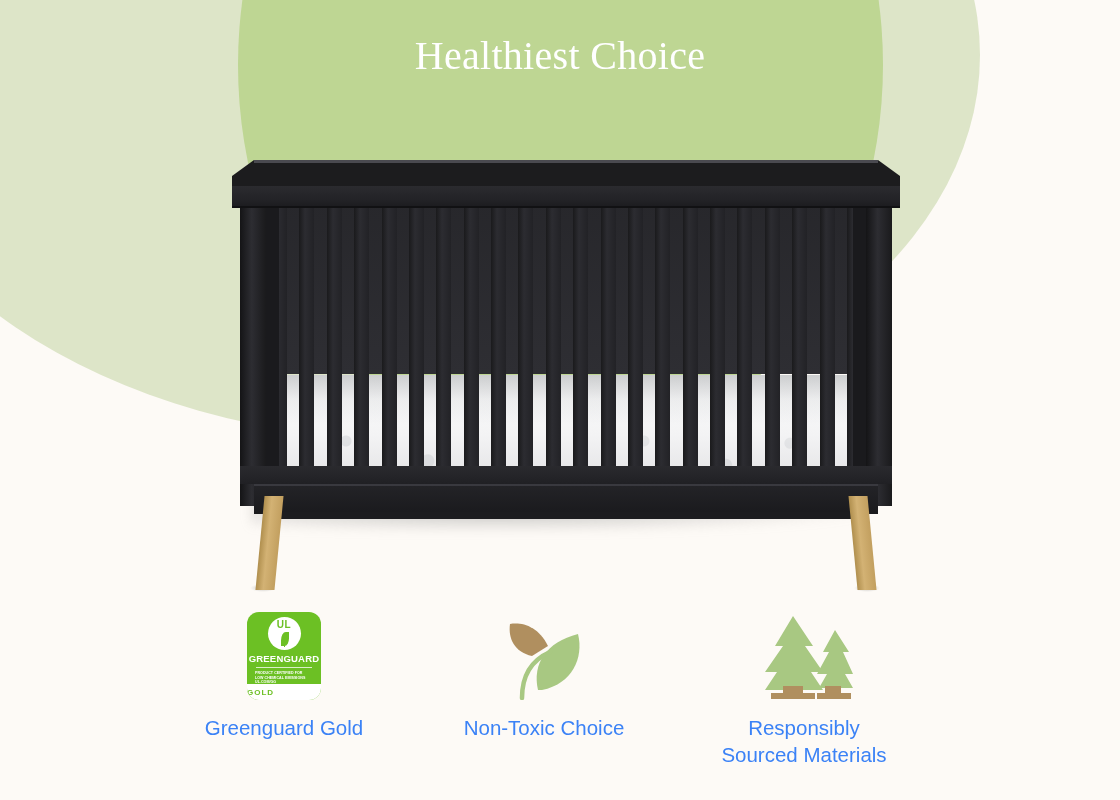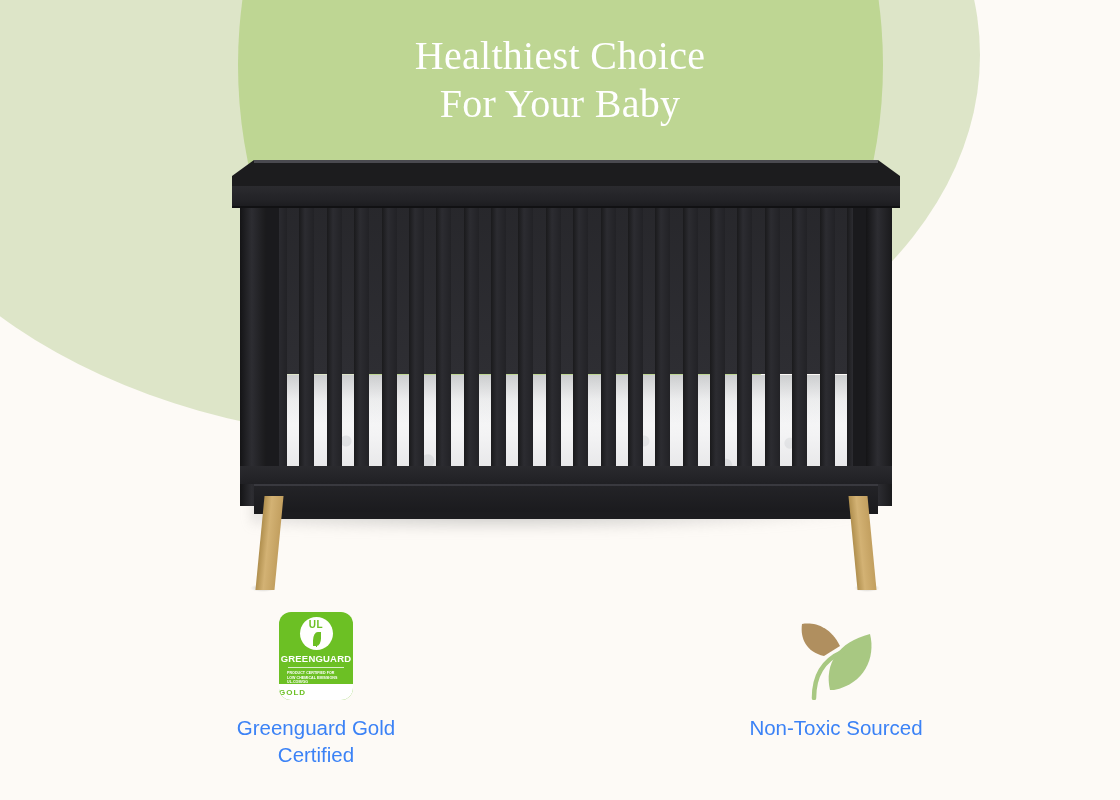--- a/index.html
+++ b/index.html
@@ -262,21 +262,21 @@
     width: 26px;
     height: 8px;
     background: radial-gradient(ellipse, rgba(130,130,130,.45), rgba(180,180,180,0) 70%);
   }
   .leg-shadow.left  { left: 18px; }
   .leg-shadow.right { right: 20px; }
 
   
   .badges {
     position: absolute;
-    left: 196px;
+    left: 164px;
     top: 608px;
     width: 760px;
     display: flex;
     justify-content: space-between;
     align-items: flex-start;
   }
   .badge {
     width: 240px;
     display: flex;
     flex-direction: column;
@@ -391,21 +391,20 @@
 </head>
 <body>
 
 <div id="stage">
 
   <div class="bg-ellipse-pale"></div>
   <div class="bg-circle-green"></div>
 
   <div class="headline">
     <span>Healthiest Choice</span>
-    <span class="line2">For Your Baby</span>
   </div>
 
   <div id="crib">
 
     <div class="crib-shadow"></div>
 
     <div class="interior-dark"></div>
     <div class="back-rail"></div>
 
     <div class="back-slats">
@@ -502,32 +501,47 @@
             <div>UL.COM/GG</div>
             <div>UL 2818</div>
           </div>
           <div class="gg-gold-band">
             <span class="gg-gold-text">GOLD</span>
           </div>
         </div>
       </div>
       <div class="badge-caption">
         <div>Greenguard Gold</div>
-        <div>Certified</div>
       </div>
     </div>
 
     <div class="badge">
       <div class="badge-art">
         <svg width="92" height="88" viewBox="0 0 92 88">
           <path d="M50 34 C40 14 24 10 12 12 C10 26 16 40 34 44 Z" fill="#b08f5f"></path>
           <path d="M40 78 C34 52 48 30 80 22 C86 46 74 72 44 78 Z" fill="#a8c882"></path>
           <path d="M24 86 C24 62 34 48 52 40" stroke="#a8c882" stroke-width="4.5" fill="none" stroke-linecap="round"></path>
         </svg>
       </div>
       <div class="badge-caption">
-        <div>Non-Toxic Sourced</div>
+        <div>Non-Toxic Choice</div>
       </div>
     </div>
 
+    <div class="badge">
+      <div class="badge-art">
+        <svg width="110" height="88" viewBox="0 0 110 88">
+          <path d="M86 18 L74 40 L80 40 L68 62 L78 62 L70 76 L104 76 L96 62 L104 62 L94 40 L100 40 Z" fill="#a8c882"></path>
+          <path d="M44 4 L26 34 L34 34 L16 60 L28 60 L16 78 L74 78 L62 60 L74 60 L56 34 L64 34 Z" fill="#a8c882"></path>
+          <rect x="34" y="74" width="20" height="9" fill="#b08f5f"></rect>
+          <rect x="22" y="81" width="44" height="6" fill="#b08f5f"></rect>
+          <rect x="76" y="74" width="16" height="9" fill="#b08f5f"></rect>
+          <rect x="68" y="81" width="34" height="6" fill="#b08f5f"></rect>
+        </svg>
+      </div>
+      <div class="badge-caption">
+        <div>Responsibly</div>
+        <div>Sourced Materials</div>
+      </div>
+    </div>
 
   </div>
 </div>
 
 </body></html>

